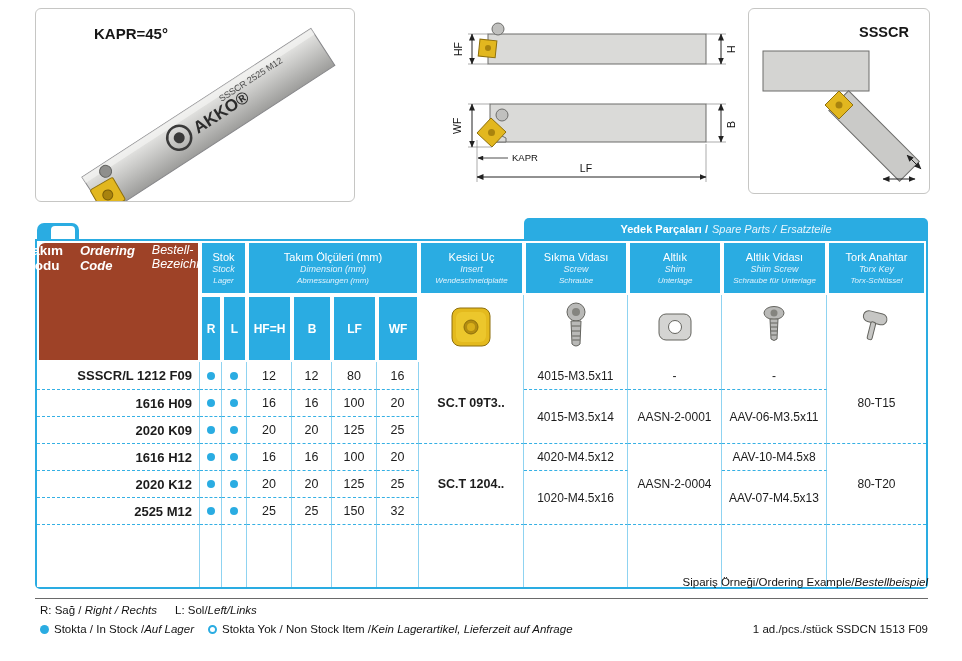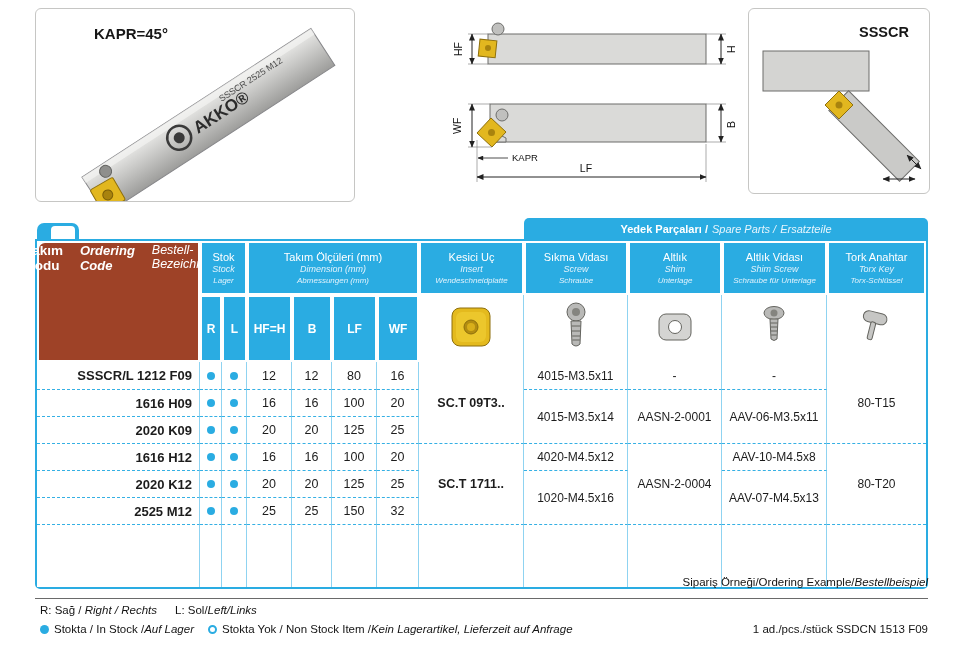--- a/index.html
+++ b/index.html
@@ -315,21 +315,21 @@
       <div class="cell vr dt" style="grid-area:6/2/7/3">
           <span class="dot"></span>
         </div>
       <div class="cell vr dt" style="grid-area:6/3/7/4">
           <span class="dot"></span>
         </div>
       <div class="cell vr dt" style="grid-area:6/4/7/5">16</div>
       <div class="cell vr dt" style="grid-area:6/5/7/6">16</div>
       <div class="cell vr dt" style="grid-area:6/6/7/7">100</div>
       <div class="cell vr dt" style="grid-area:6/7/7/8">20</div>
-      <div class="cell insname vr dt" style="grid-area:6/8/9/9">SC.T 1711..</div>
+      <div class="cell insname vr dt" style="grid-area:6/8/9/9">SC.T 1204..</div>
       <div class="cell part vr dt" style="grid-area:6/9/7/10">4020-M4.5x12</div>
       <div class="cell part vr dt" style="grid-area:6/10/9/11">AASN-2-0004</div>
       <div class="cell part vr dt" style="grid-area:6/11/7/12">AAV-10-M4.5x8</div>
       <div class="cell part dt" style="grid-area:6/12/9/13">80-T20</div>
 
       <div class="cell code vr dt" style="grid-area:7/1/8/2">2020 K12</div>
       <div class="cell vr dt" style="grid-area:7/2/8/3">
           <span class="dot"></span>
         </div>
       <div class="cell vr dt" style="grid-area:7/3/8/4">

